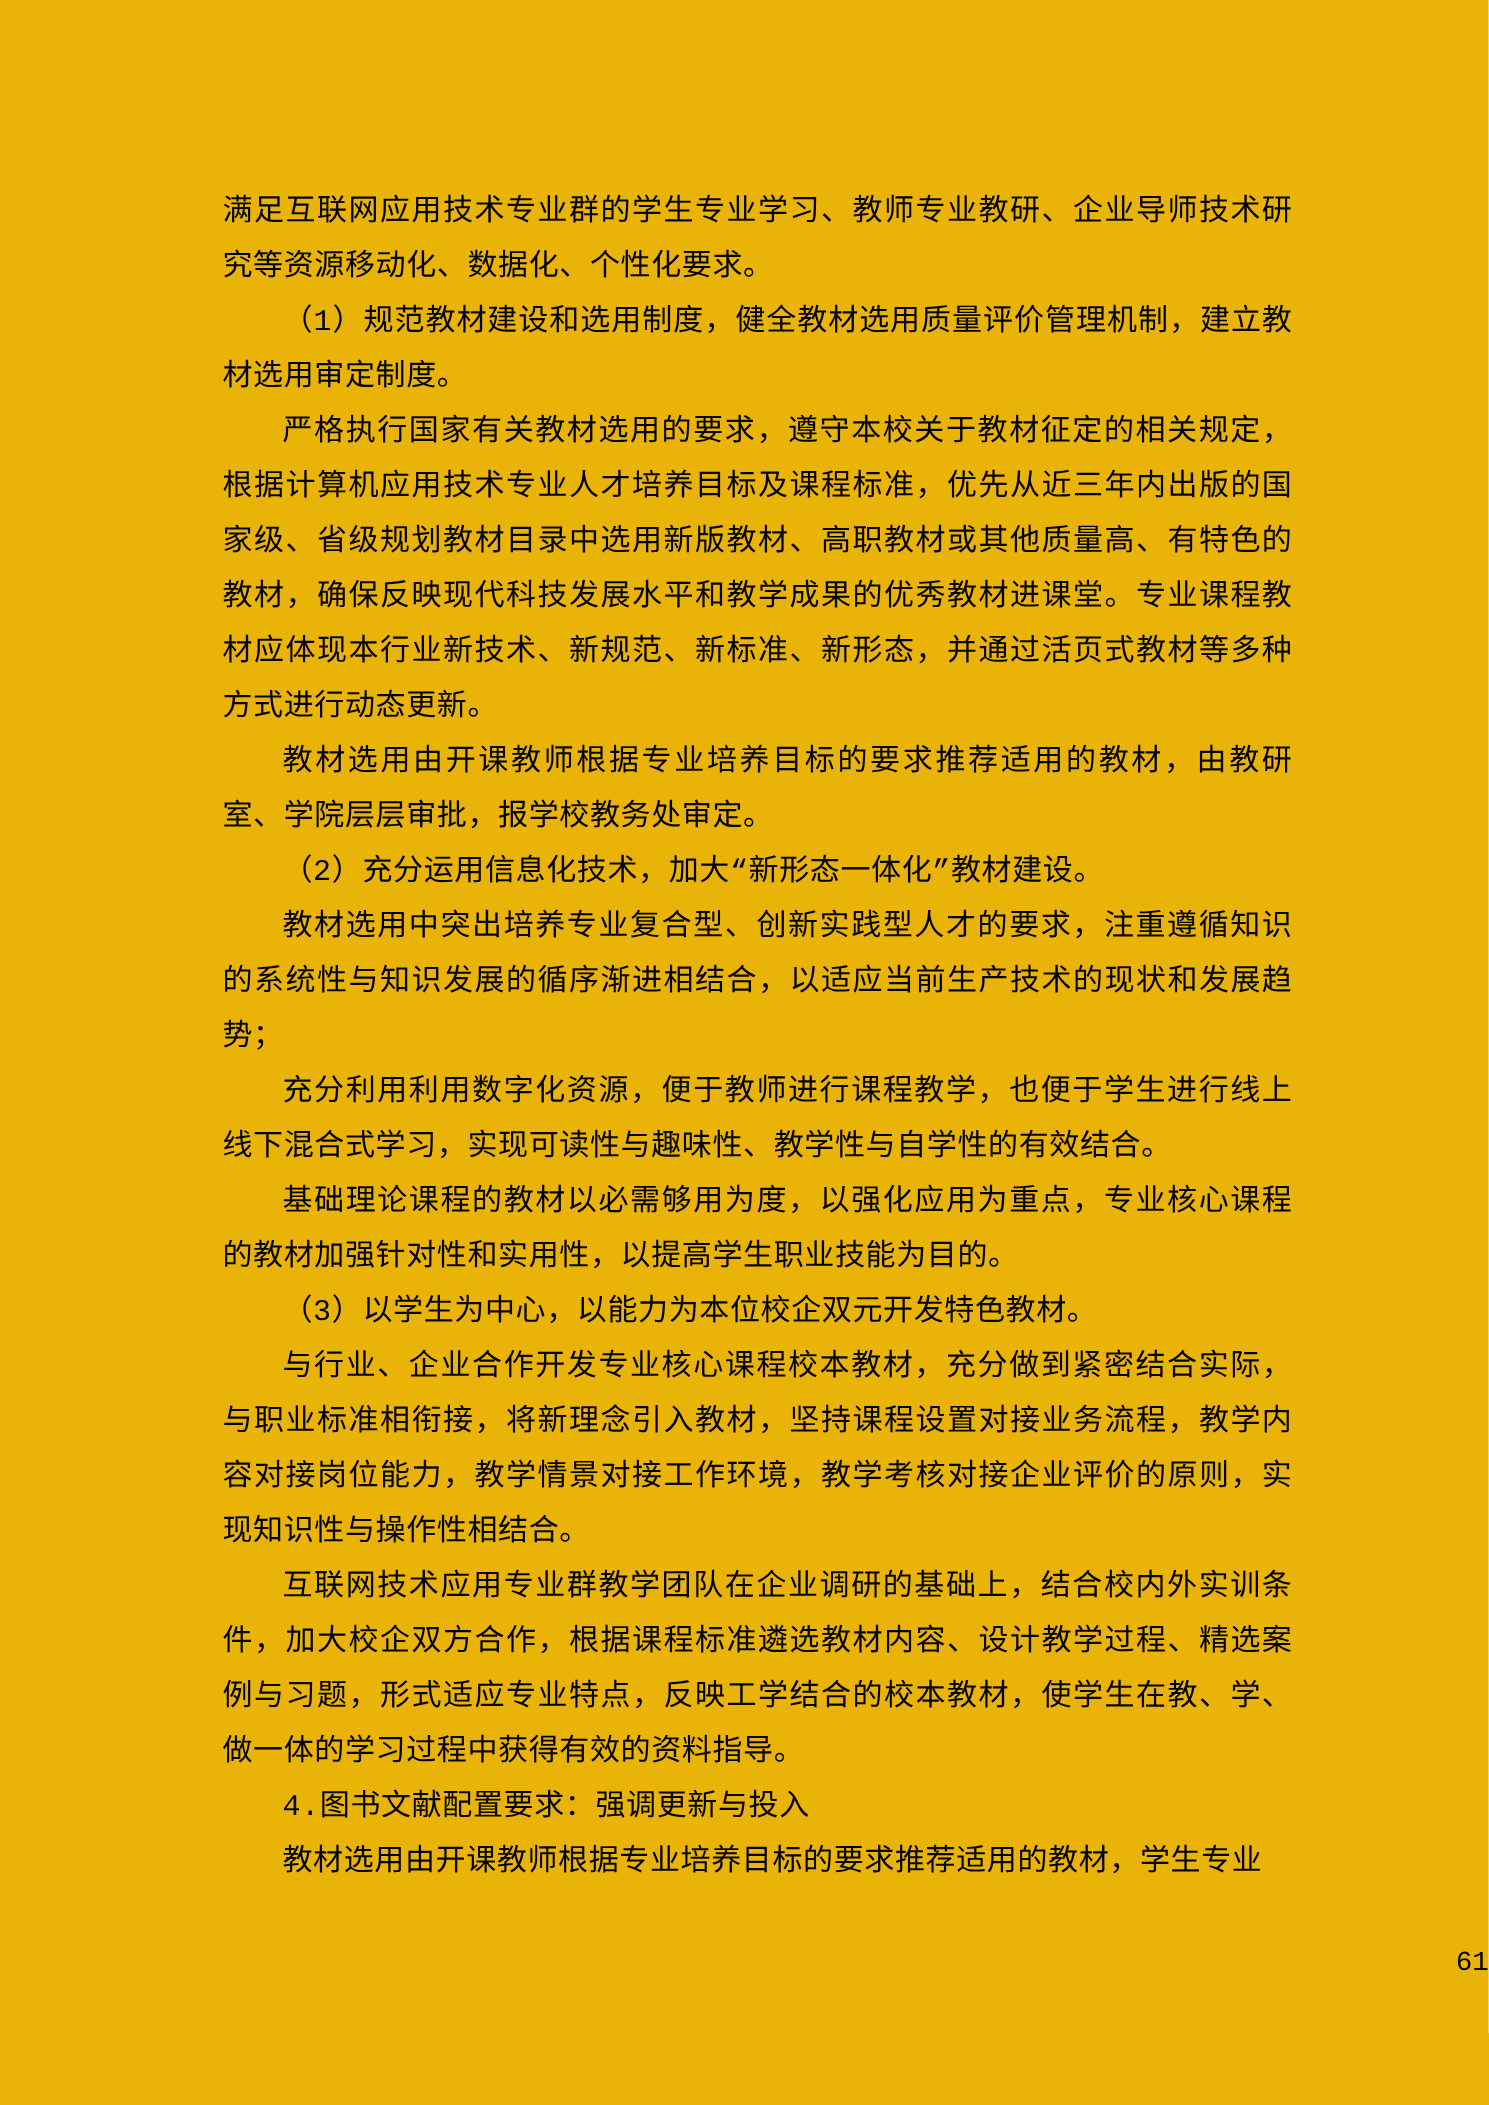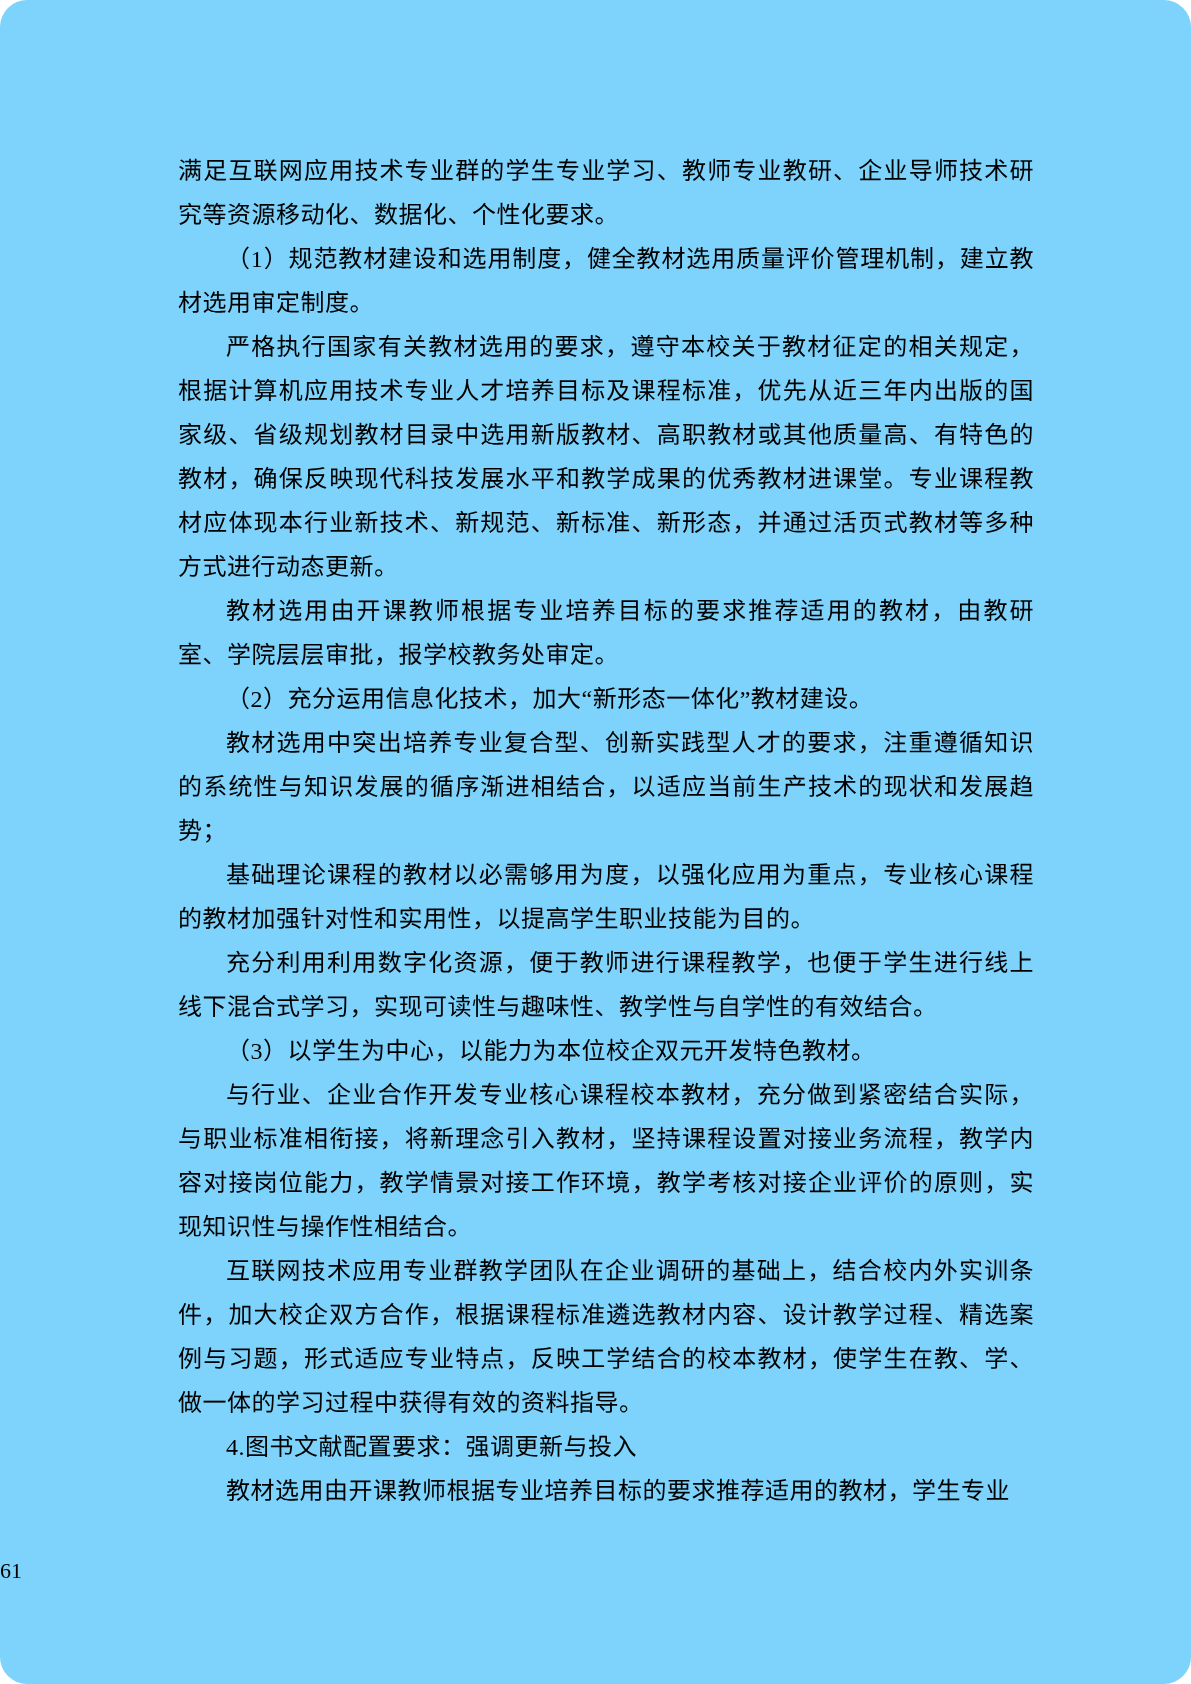--- a/index.html
+++ b/index.html
@@ -4,25 +4,24 @@
 <style>
   html, body {
     margin: 0;
     padding: 0;
     background: #ffffff;
   }
   .page {
     position: relative;
     width: 1191px;
     height: 1684px;
-    background: #7dd3fc;
+    background: #eab308;
     color: #000000;
-    font-family: Liberation Serif, serif;
+    font-family: Liberation Mono, monospace;
     overflow: hidden;
-    border-radius: 27px;
   }
   .content {
     position: absolute;
     top: 149px;
     left: 178px;
     width: 856px;
     font-size: 24px;
     line-height: 44px;
     text-align: justify;
     text-justify: inter-ideograph;
@@ -33,40 +32,40 @@
     padding: 0;
   }
   .content p.indent {
     text-indent: 2em;
   }
   .page-footer {
     position: absolute;
     top: 1556px;
     left: 0;
     width: 100%;
-    text-align: left;
+    text-align: right;
     font-size: 22px;
     line-height: 30px;
     color: #000000;
   }
 </style>
 </head>
 <body>
 
 <div class="page">
 
   <div class="content">
     <p>满足互联网应用技术专业群的学生专业学习、教师专业教研、企业导师技术研究等资源移动化、数据化、个性化要求。</p>
     <p class="indent">（1）规范教材建设和选用制度，健全教材选用质量评价管理机制，建立教材选用审定制度。</p>
     <p class="indent">严格执行国家有关教材选用的要求，遵守本校关于教材征定的相关规定，根据计算机应用技术专业人才培养目标及课程标准，优先从近三年内出版的国家级、省级规划教材目录中选用新版教材、高职教材或其他质量高、有特色的教材，确保反映现代科技发展水平和教学成果的优秀教材进课堂。专业课程教材应体现本行业新技术、新规范、新标准、新形态，并通过活页式教材等多种方式进行动态更新。</p>
     <p class="indent">教材选用由开课教师根据专业培养目标的要求推荐适用的教材，由教研室、学院层层审批，报学校教务处审定。</p>
     <p class="indent">（2）充分运用信息化技术，加大“新形态一体化”教材建设。</p>
     <p class="indent">教材选用中突出培养专业复合型、创新实践型人才的要求，注重遵循知识的系统性与知识发展的循序渐进相结合，以适应当前生产技术的现状和发展趋势；</p>
+    <p class="indent">充分利用利用数字化资源，便于教师进行课程教学，也便于学生进行线上线下混合式学习，实现可读性与趣味性、教学性与自学性的有效结合。</p>
     <p class="indent">基础理论课程的教材以必需够用为度，以强化应用为重点，专业核心课程的教材加强针对性和实用性，以提高学生职业技能为目的。</p>
-    <p class="indent">充分利用利用数字化资源，便于教师进行课程教学，也便于学生进行线上线下混合式学习，实现可读性与趣味性、教学性与自学性的有效结合。</p>
     <p class="indent">（3）以学生为中心，以能力为本位校企双元开发特色教材。</p>
     <p class="indent">与行业、企业合作开发专业核心课程校本教材，充分做到紧密结合实际，与职业标准相衔接，将新理念引入教材，坚持课程设置对接业务流程，教学内容对接岗位能力，教学情景对接工作环境，教学考核对接企业评价的原则，实现知识性与操作性相结合。</p>
     <p class="indent">互联网技术应用专业群教学团队在企业调研的基础上，结合校内外实训条件，加大校企双方合作，根据课程标准遴选教材内容、设计教学过程、精选案例与习题，形式适应专业特点，反映工学结合的校本教材，使学生在教、学、做一体的学习过程中获得有效的资料指导。</p>
     <p class="indent">4.图书文献配置要求：强调更新与投入</p>
     <p class="indent">教材选用由开课教师根据专业培养目标的要求推荐适用的教材，学生专业</p>
   </div>
 
   <div class="page-footer">
     <span>61</span>
   </div>

